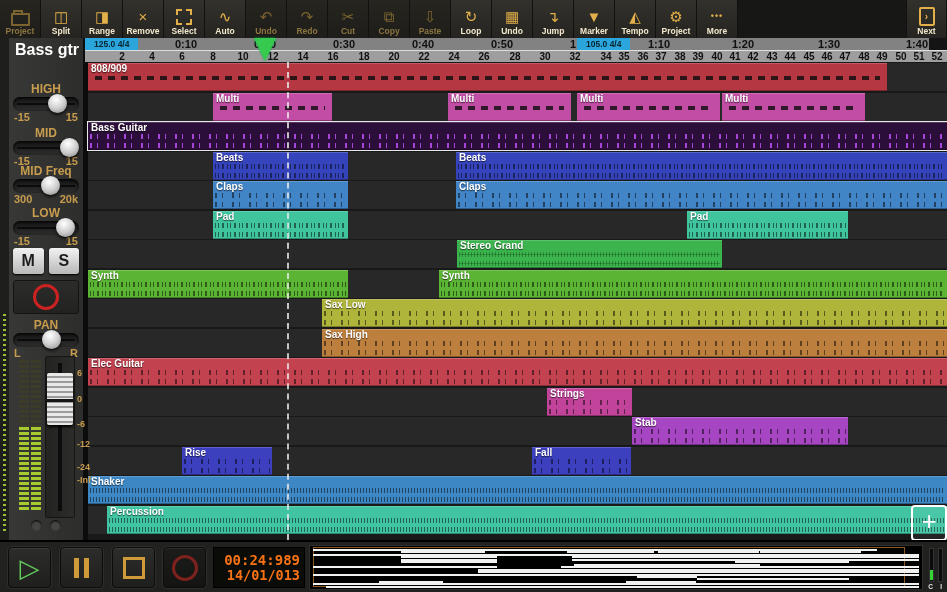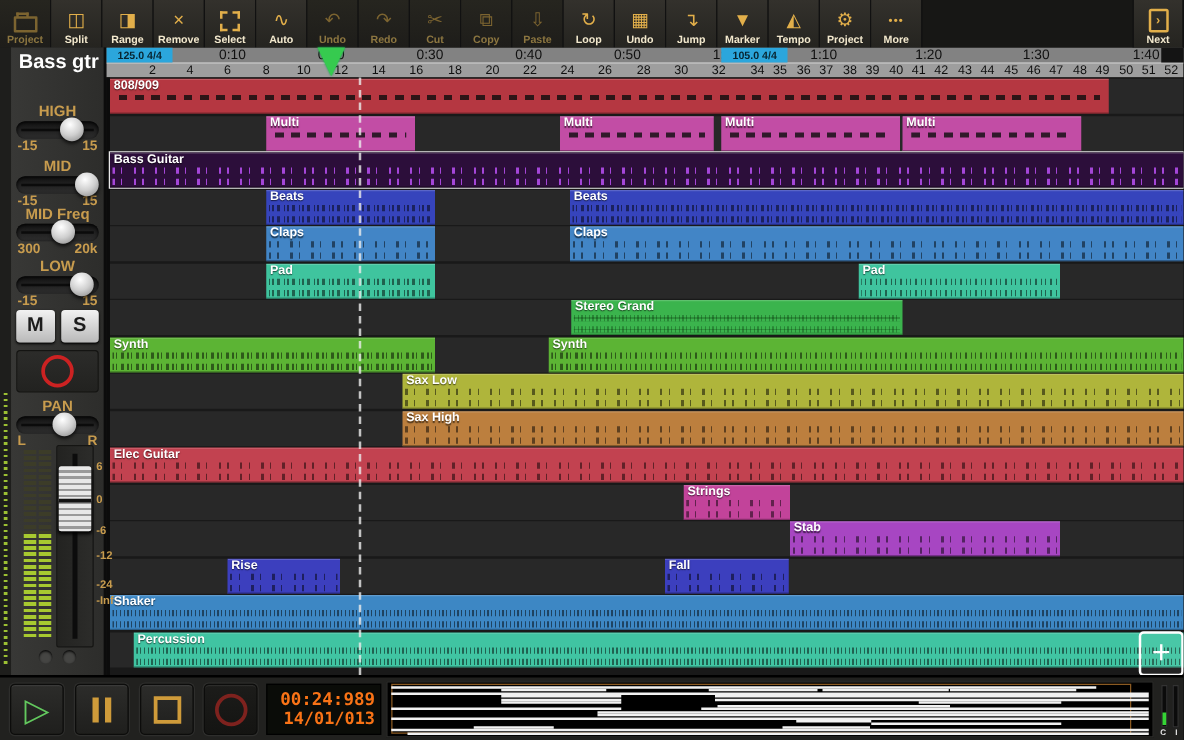--- a/index.html
+++ b/index.html
@@ -20,21 +20,21 @@
   .css-folder{width:15px;height:9px;border:2px solid currentColor;border-radius:1px;position:relative;margin-top:5px;}
   .css-folder::before{content:"";position:absolute;top:-5px;left:0;width:6px;height:2px;border:2px solid currentColor;border-bottom:none;}
   .css-dashedbox{width:12px;height:12px;border:2px dashed currentColor;}
   .css-nextbox{width:12px;height:15px;border:2px solid currentColor;border-radius:2px;display:flex;align-items:center;justify-content:center;font-size:10px;font-weight:bold;}
   .css-dots{font-size:9px;letter-spacing:1px;font-weight:bold;}
 
   
   .ruler{position:absolute;left:85px;top:38px;right:0;height:24px;overflow:hidden;}
   .ruler-time{position:relative;height:12px;background:#828282;border-bottom:1px solid #dedede;}
   .ruler-bars{position:relative;height:11px;background:#9e9e9e;}
-  .rlab{position:absolute;top:0;transform:translateX(-50%);font-weight:normal;color:#101010;white-space:nowrap;padding-left:38px;}
+  .rlab{position:absolute;top:0;transform:translateX(-50%);font-weight:bold;color:#101010;white-space:nowrap;padding-left:38px;}
   .ruler-time .rlab{font-size:11px;line-height:12px;}
   .ruler-bars .rlab{font-size:10px;line-height:11px;}
   .tempo-badge{position:absolute;top:0;height:12px;background:#2ba6dc;color:#08242f;font-size:8.5px;font-weight:bold;
                display:flex;align-items:center;padding:0 9px;white-space:nowrap;}
   .ruler-endcap{position:absolute;top:0;right:0;width:18px;height:12px;background:#141414;}
 
   
   .tracks{position:absolute;left:85px;top:62px;right:0;height:478px;background:#191919;border-left:3px solid #0c0c0c;box-sizing:border-box;}
   .trow{position:absolute;left:0;right:0;height:28px;background:#282828;}
   .trow.selected{box-shadow:0 0 0 1px #e9e9e9;}

